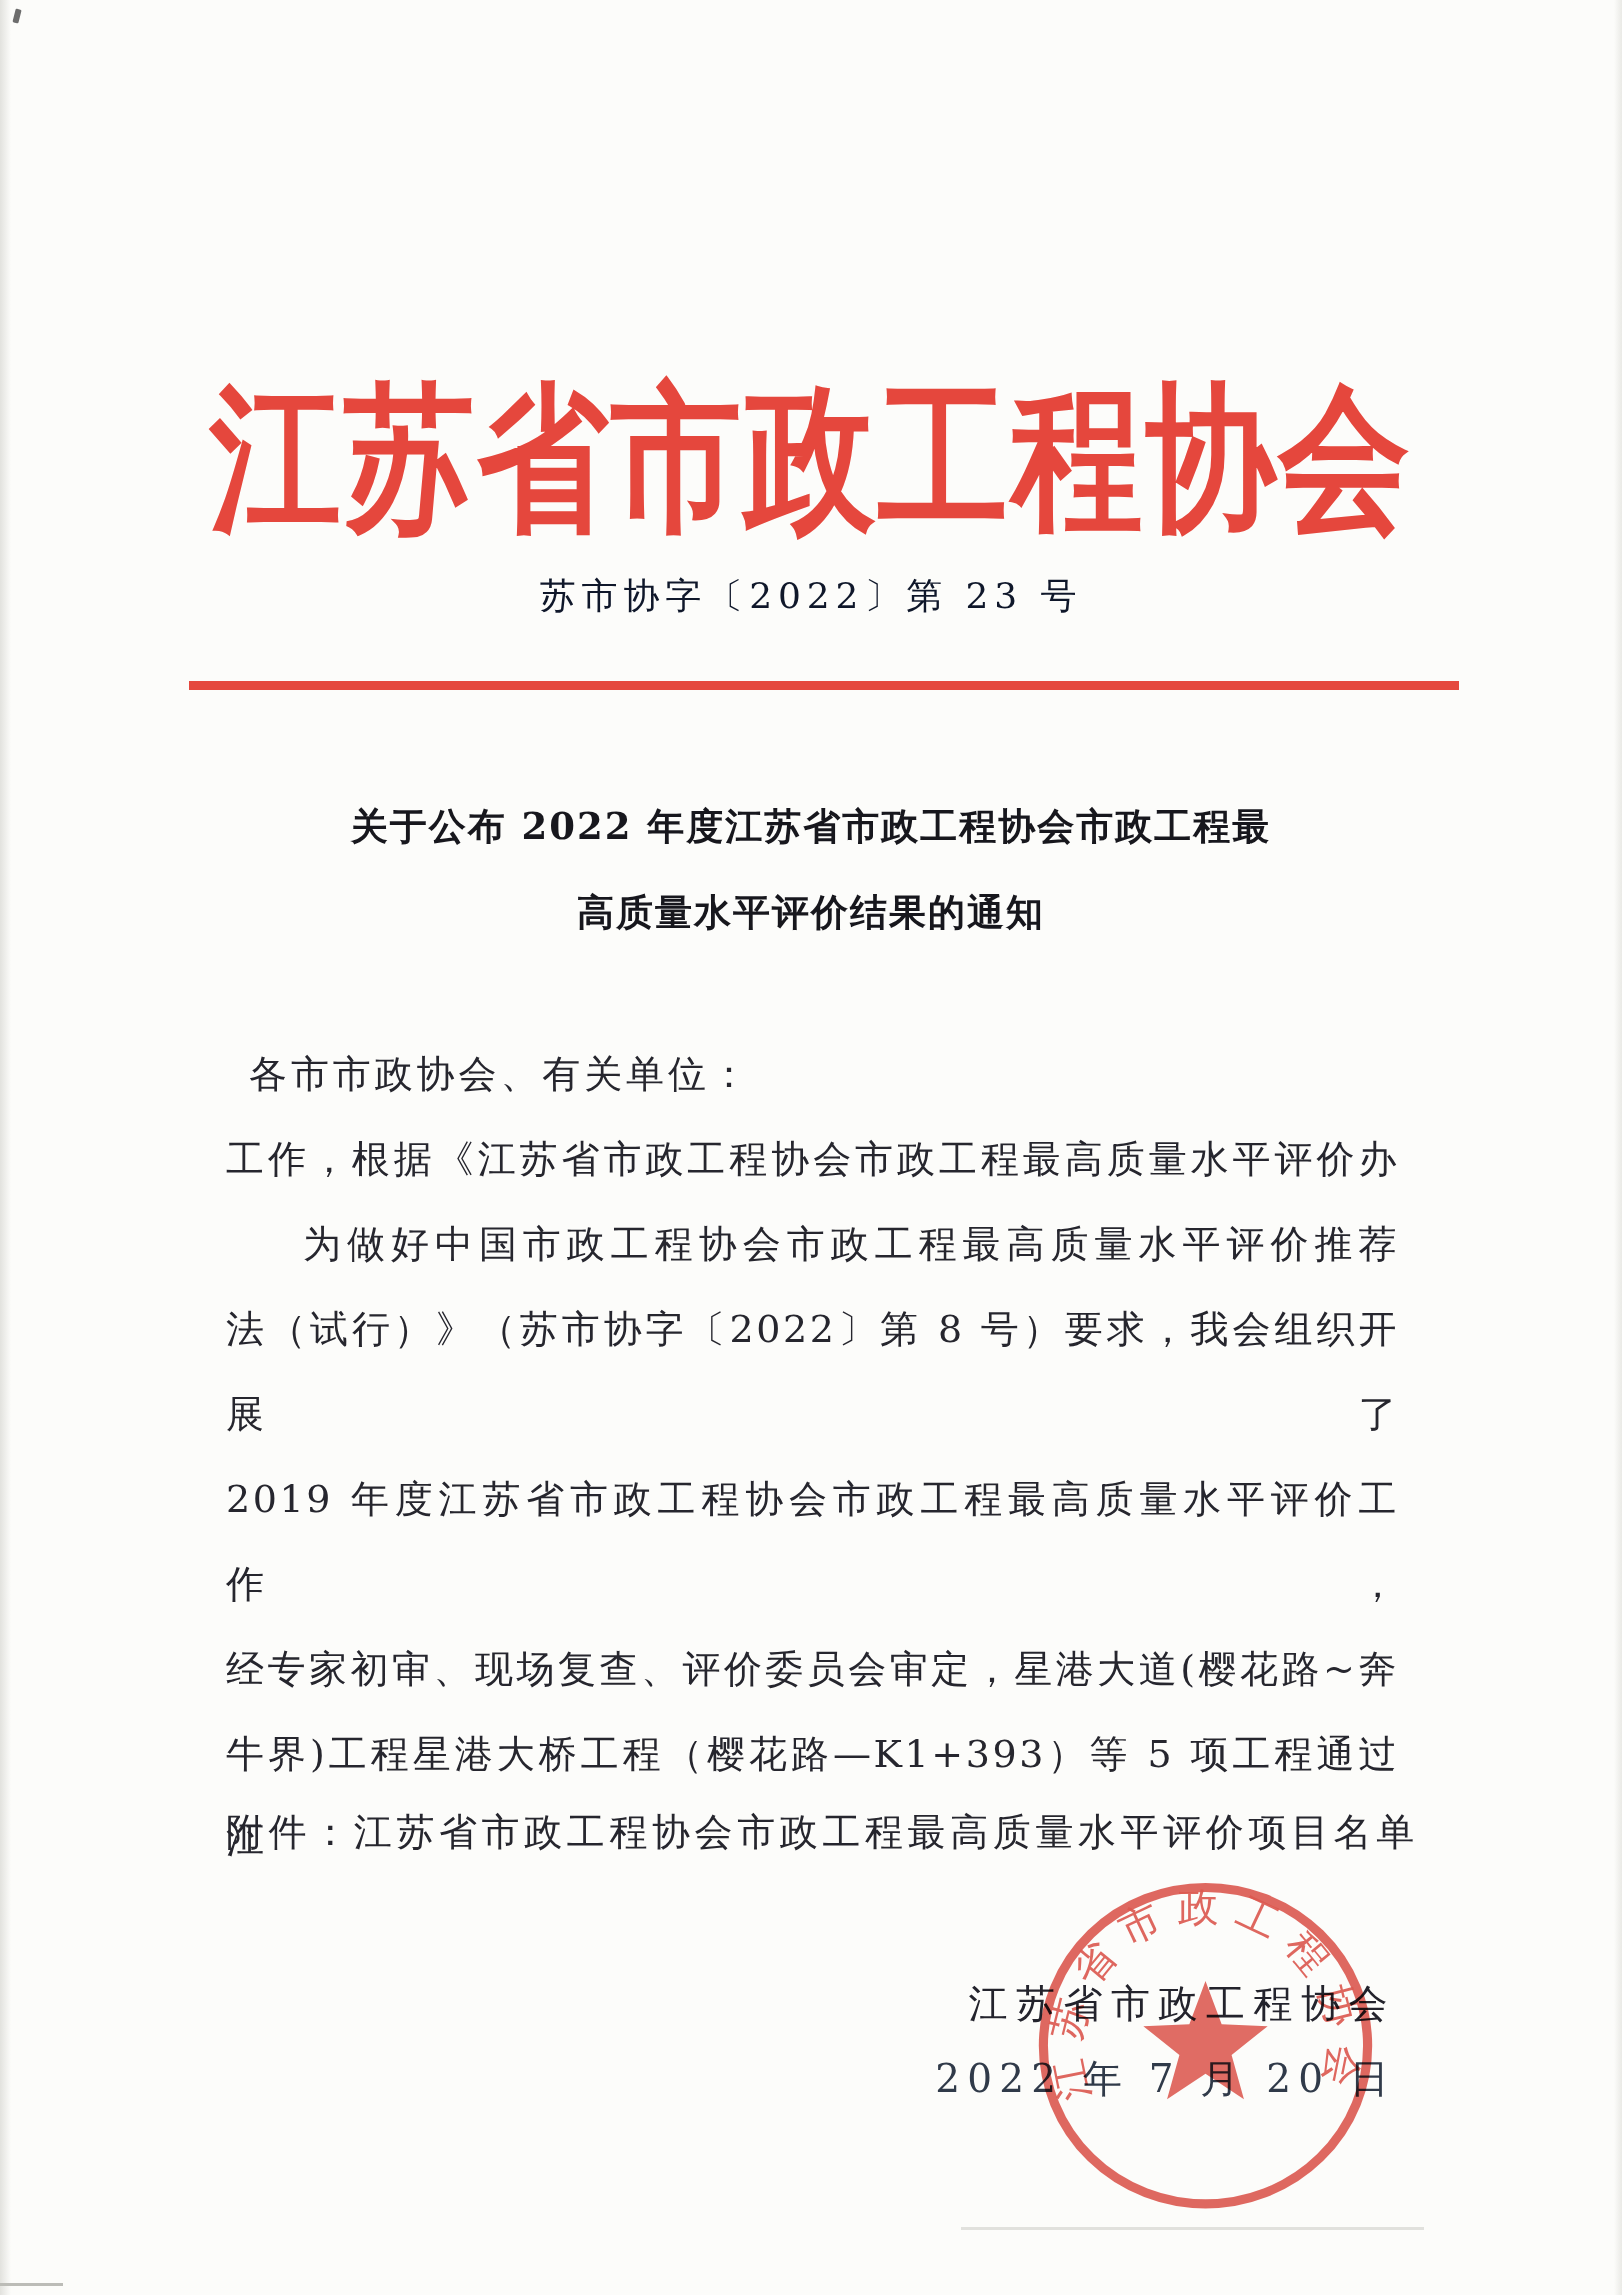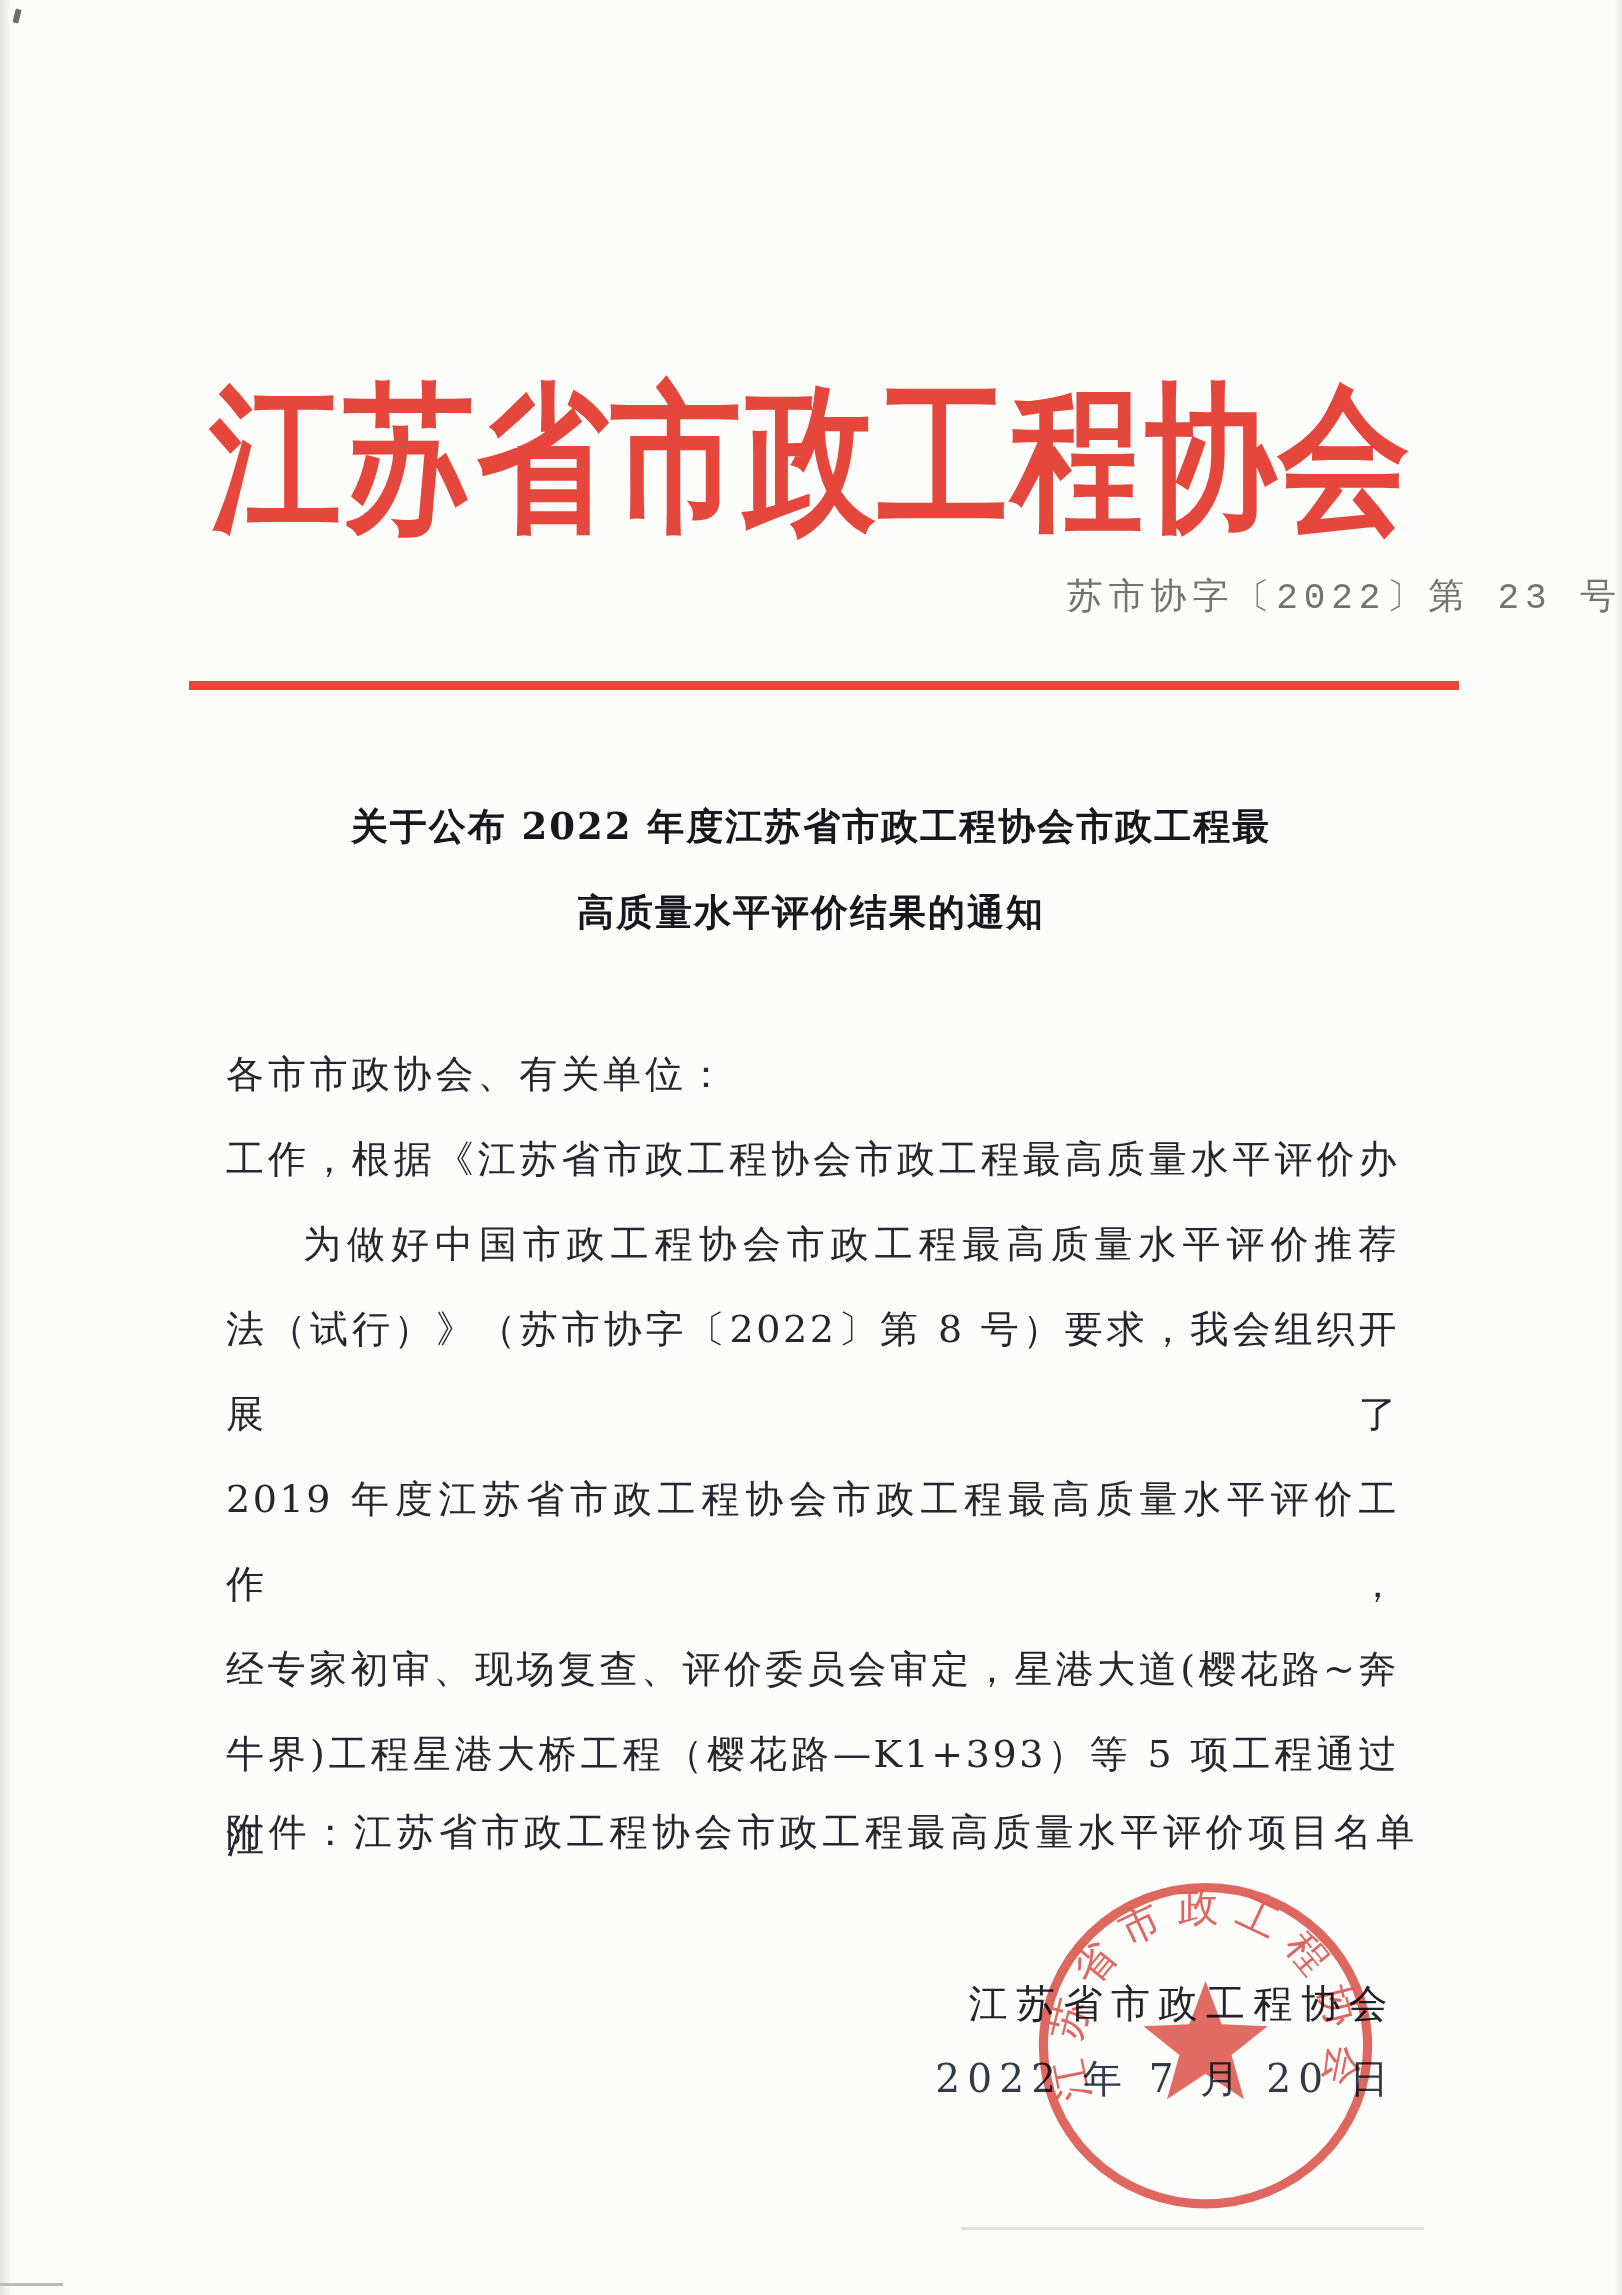--- a/index.html
+++ b/index.html
@@ -27,42 +27,41 @@
     text-align:center;
     font-size:131px;font-weight:bold;
     letter-spacing:2.6px;
     color:#e5473d;
     transform:scaleY(1.22);
     transform-origin:50% 0;
     white-space:nowrap;
   }
   .doc-number{
     position:absolute;top:572px;left:0;width:100%;
-    text-align:right;
-    font-size:36px;letter-spacing:5.9px;color:#737373;
+    text-align:center;
+    font-size:36px;letter-spacing:5.9px;color:#0f172a;
     white-space:nowrap;
-    font-family:Liberation Mono, monospace;
   }
   .red-rule{
     position:absolute;top:681px;left:189px;width:1270px;height:8.5px;
     background:#e5483e;
   }
   .notice-title{
     position:absolute;top:783px;left:0;width:100%;
     text-align:center;
     font-weight:bold;
     font-size:37px;line-height:86px;
     letter-spacing:2px;
     color:#17171d;
   }
   .body-block{
     position:absolute;top:1032px;left:226px;width:1173px;
     font-size:38px;line-height:85px;color:#26262e;
   }
-  .salutation{letter-spacing:3.9px;}
+  .salutation{letter-spacing:3.9px;margin-left:23px;}
   .p-line{text-align:justify;text-align-last:justify;letter-spacing:2.6px;}
   .p-line.indent{text-indent:77px;}
   .p-line.last{text-align-last:left;letter-spacing:4.6px;}
   .attachment{
     position:absolute;top:1807px;left:226px;width:1178px;
     font-size:38px;letter-spacing:4.6px;white-space:nowrap;
   }
   .signature{
     position:absolute;top:1977px;right:226px;
     text-align:right;

